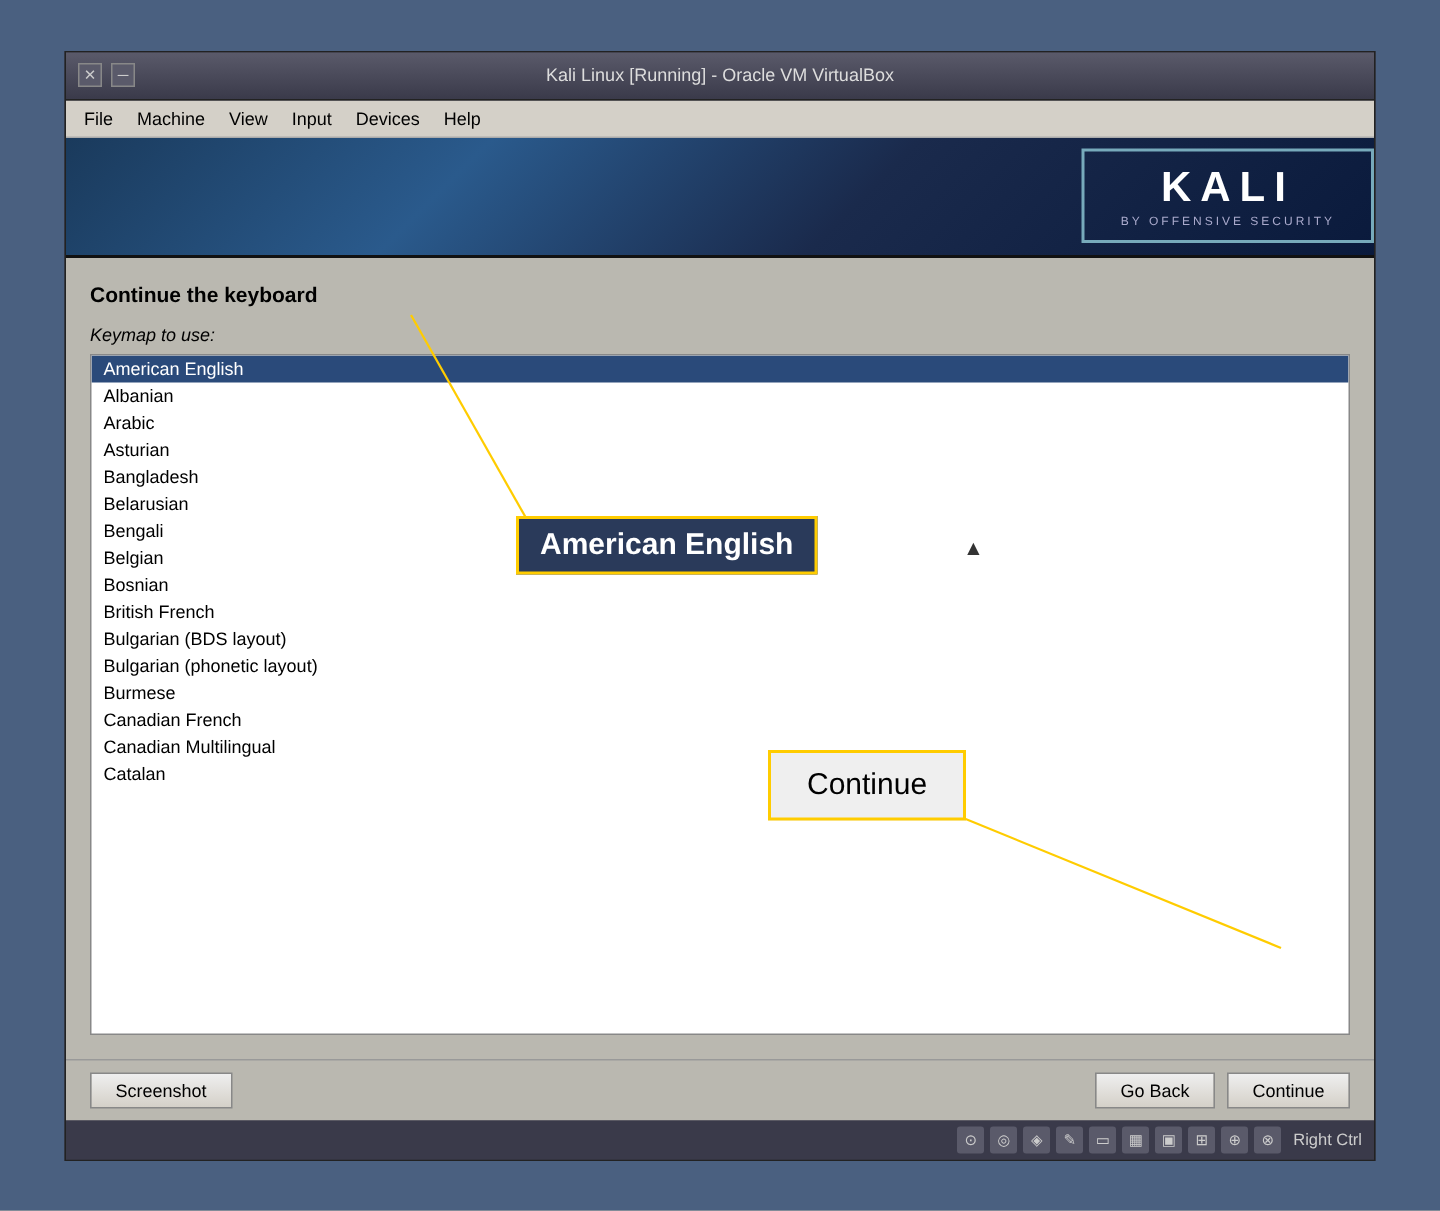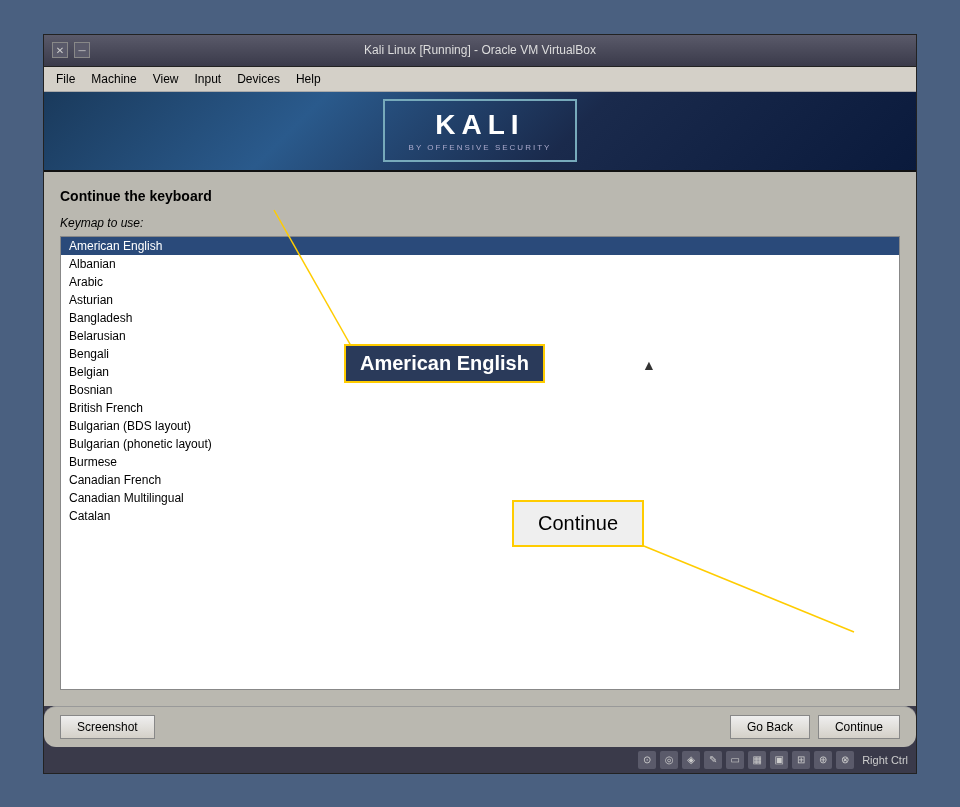--- a/index.html
+++ b/index.html
@@ -77,21 +77,21 @@
       font-size: 12px;
       cursor: pointer;
     }
 
     
     .kali-banner {
       background: linear-gradient(135deg, #1a3a5c 0%, #2a5a8c 30%, #1a2a4c 60%, #0a1a3c 100%);
       height: 80px;
       display: flex;
       align-items: center;
-      justify-content: center;
+      justify-content: flex-end;
       border-bottom: 2px solid #111;
     }
     .kali-logo-box {
       border: 2px solid #7ab;
       padding: 8px 24px;
       display: flex;
       flex-direction: column;
       align-items: center;
     }
     .kali-logo-text {
@@ -167,21 +167,20 @@
     }
 
     
     .bottom-bar {
       background: #bab8b0;
       padding: 8px 16px;
       display: flex;
       justify-content: space-between;
       align-items: center;
       border-top: 1px solid #999;
-      border-radius: 12px;
     }
     .btn {
       padding: 4px 16px;
       background: linear-gradient(to bottom, #efefef, #d4d0c8);
       border: 1px solid #888;
       font-size: 12px;
       cursor: pointer;
       min-width: 80px;
       text-align: center;
     }

